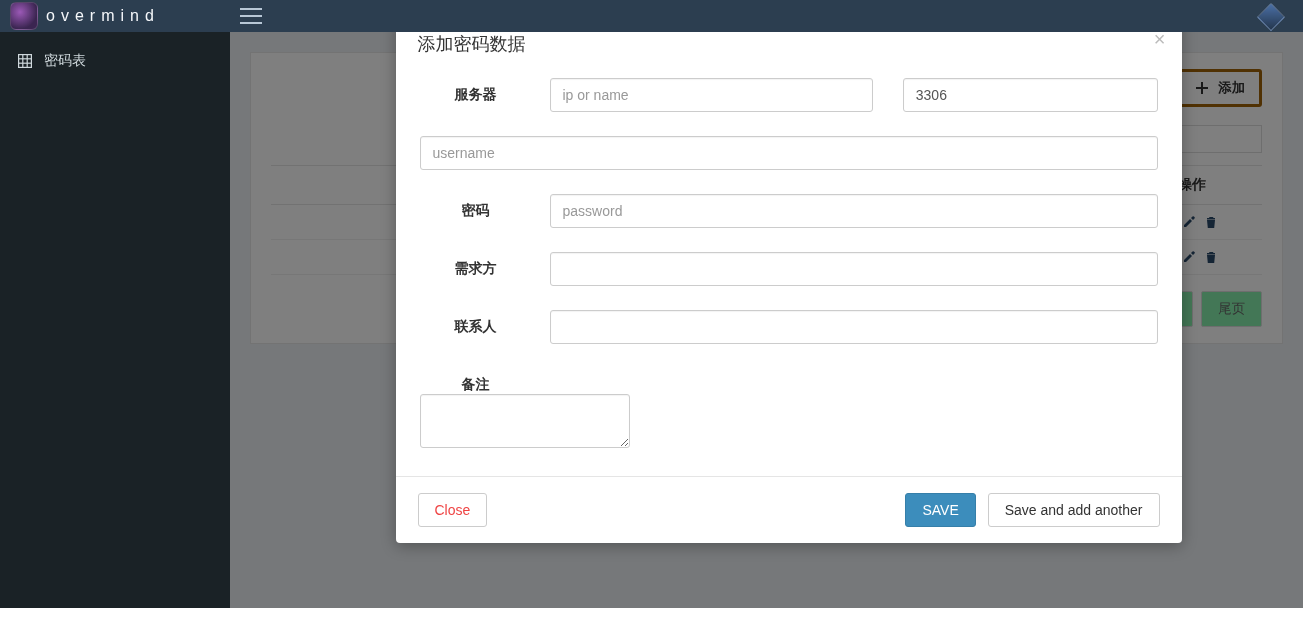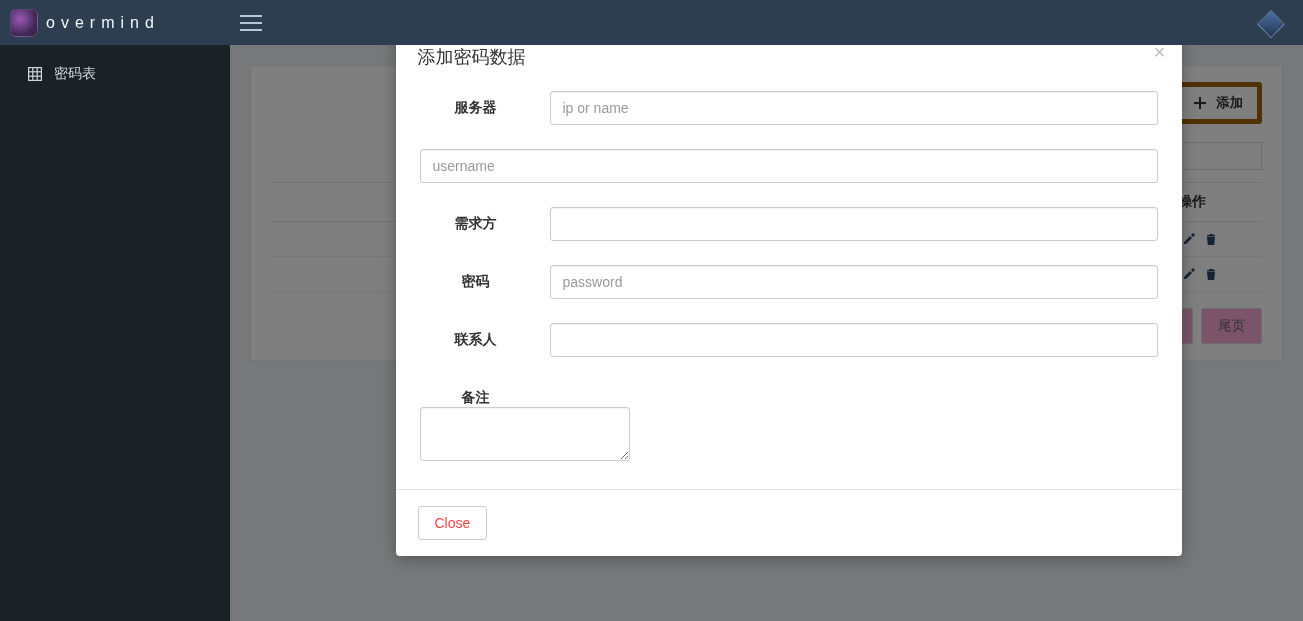--- a/index.html
+++ b/index.html
@@ -1,50 +1,50 @@
 <!DOCTYPE html>
 <html><head>
 <meta charset="utf-8">
 <style>
   * { box-sizing: border-box; margin: 0; padding: 0; }
   html, body { height: 100%; font-family: "Helvetica Neue", Helvetica, Arial, "Microsoft YaHei", sans-serif; font-size: 14px; color: #333; }
   body { background: #fff; overflow: hidden; }
 
   
-  .topbar { height: 45px; display: flex; align-items: center; background: #2C3E50; color: #eee; padding: 16px 10px; position: relative; }
+  .topbar { height: 32px; display: flex; align-items: center; background: #2C3E50; color: #eee; padding: 16px 10px; position: relative; }
   .brand { display: flex; align-items: center; gap: 8px; width: 220px; }
   .brand .logo { width: 28px; height: 28px; border-radius: 6px; background: radial-gradient(circle at 35% 35%, #9b59b6, #3b2551 70%); border: 1px solid rgba(255,255,255,.15); }
   .brand .name { letter-spacing: 6px; font-size: 16px; color: #f5f7fa; }
   .hamburger { width: 22px; height: 16px; margin-left: 10px; display: flex; flex-direction: column; justify-content: space-between; cursor: pointer; }
   .hamburger span { display: block; height: 2px; background: #b8c7d6; }
   .topbar .right { margin-left: auto; display: flex; align-items: center; }
   .avatar-cube { width: 20px; height: 20px; transform: rotate(45deg); background: linear-gradient(135deg, #4a6fa5, #24364d); border: 1px solid rgba(255,255,255,.2); margin-right: 12px; margin-top: 2px; }
 
   
   .shell { display: flex; height: calc(100% - 45px); }
   .sidebar { width: 230px; background: #1a2226; color: #cfd8dc; padding-top: 8px; flex: none; }
-  .side-item { display: flex; align-items: center; gap: 12px; padding: 12px 18px; color: #cfd8dc; font-size: 14px; cursor: pointer; margin-left: 10px; }
+  .side-item { display: flex; align-items: center; gap: 12px; padding: 12px 18px; color: #cfd8dc; font-size: 14px; cursor: pointer; }
   .side-item .grid-icon { width: 14px; height: 14px; }
 
   .main { flex: 1; background: #ecf0f5; position: relative; overflow: hidden; }
 
   .page-box { background: #fff; margin: 20px; padding: 16px 20px; border: 1px solid #e7e7e7; position: relative; min-height: 260px; }
   .page-head { display: flex; align-items: center; justify-content: flex-end; }
-  .btn-outline { display: inline-flex; align-items: center; gap: 10px; background: #fff; border: 5px solid #a16207; color: #333; padding: 7px 14px; border-radius: 3px; font-weight: 700; cursor: pointer; }
+  .btn-outline { display: inline-flex; align-items: center; gap: 10px; background: #fff; border: 3px solid #a16207; color: #333; padding: 7px 14px; border-radius: 3px; font-weight: 700; cursor: pointer; }
   .btn-outline svg { width: 12px; height: 12px; }
   .search-row { display: flex; justify-content: flex-end; align-items: center; gap: 6px; margin-top: 18px; color: #333; }
   .search-row input { width: 135px; height: 28px; border: 1px solid #ddd; padding: 0 8px; }
 
   .tbl-head { margin-top: 12px; border-top: 1px solid #e4e4e4; border-bottom: 1px solid #e4e4e4; padding: 10px 0; text-align: right; font-weight: 700; color: #333; padding-right: 56px; }
   .tbl-row { border-bottom: 1px solid #eee; padding: 10px 0; display: flex; justify-content: flex-end; gap: 8px; padding-right: 44px; }
   .row-icons { display: flex; gap: 8px; color: #2b4a6a; }
   .row-icons span { cursor: pointer; }
 
   .pager { display: flex; justify-content: flex-end; gap: 8px; margin-top: 16px; }
-  .pager button { background: #f9a8d4; border: 1px solid #dcdcdc; color: #666; padding: 8px 16px; cursor: pointer; border-radius: 2px; }
+  .pager button { background: #86efac; border: 1px solid #dcdcdc; color: #666; padding: 8px 16px; cursor: pointer; border-radius: 2px; }
 
   
   .backdrop { position: absolute; inset: 0; background: rgba(0,0,0,0.5); }
 
   .modal-wrap { position: absolute; left: 0; right: 0; top: 0; bottom: 0; display: flex; justify-content: center; align-items: flex-start; pointer-events: none; }
   .modal { pointer-events: auto; width: 786px; background: #fff; margin-top: -15px; border-radius: 4px; box-shadow: 0 3px 15px rgba(0,0,0,.3); margin-left: 44px; }
   .modal-header { padding: 15px 22px 12px; position: relative; }
   .modal-title { font-size: 18px; color: #333; font-weight: 400; }
   .modal-close { position: absolute; right: 16px; top: 12px; color: #bbb; font-size: 20px; background: none; border: none; cursor: pointer; line-height: 1; }
   .modal-body { padding: 10px 24px 20px; }
@@ -175,40 +175,41 @@
         <div class="modal-header">
           <div class="modal-title">添加密码数据</div>
           <button class="modal-close">×</button>
         </div>
         <div class="modal-body">
 
           <div class="form-row">
             <label>服务器</label>
             <div class="controls">
               <input class="w1" type="text" placeholder="ip or name" style="">
+              <input class="w2" type="text" value="3306" style="">
             </div>
           </div>
 
           <div class="form-row">
             <div class="controls">
               <input type="text" placeholder="username" style="">
             </div>
           </div>
 
           <div class="form-row">
+            <label>密码</label>
+            <div class="controls">
+              <input type="text" placeholder="password" style="">
+            </div>
+          </div>
+
+          <div class="form-row">
             <label>需求方</label>
             <div class="controls">
               <input type="text" value="" style="">
-            </div>
-          </div>
-
-          <div class="form-row">
-            <label>密码</label>
-            <div class="controls">
-              <input type="text" placeholder="password" style="">
             </div>
           </div>
 
           <div class="form-row">
             <label>联系人</label>
             <div class="controls">
               <input type="text" value="" style="">
             </div>
           </div>
 
@@ -216,18 +217,22 @@
             <label>备注</label>
             <div class="controls">
               <textarea style=""></textarea>
             </div>
           </div>
 
         </div>
         <div class="modal-footer">
           <button class="btn btn-close">Close</button>
           <div class="spacer"></div>
+          <div class="right-btns">
+            <button class="btn btn-primary">SAVE</button>
+            <button class="btn btn-secondary">Save and add another</button>
+          </div>
         </div>
       </div>
     </div>
 
   </div>
 </div>
 
 </body></html>

